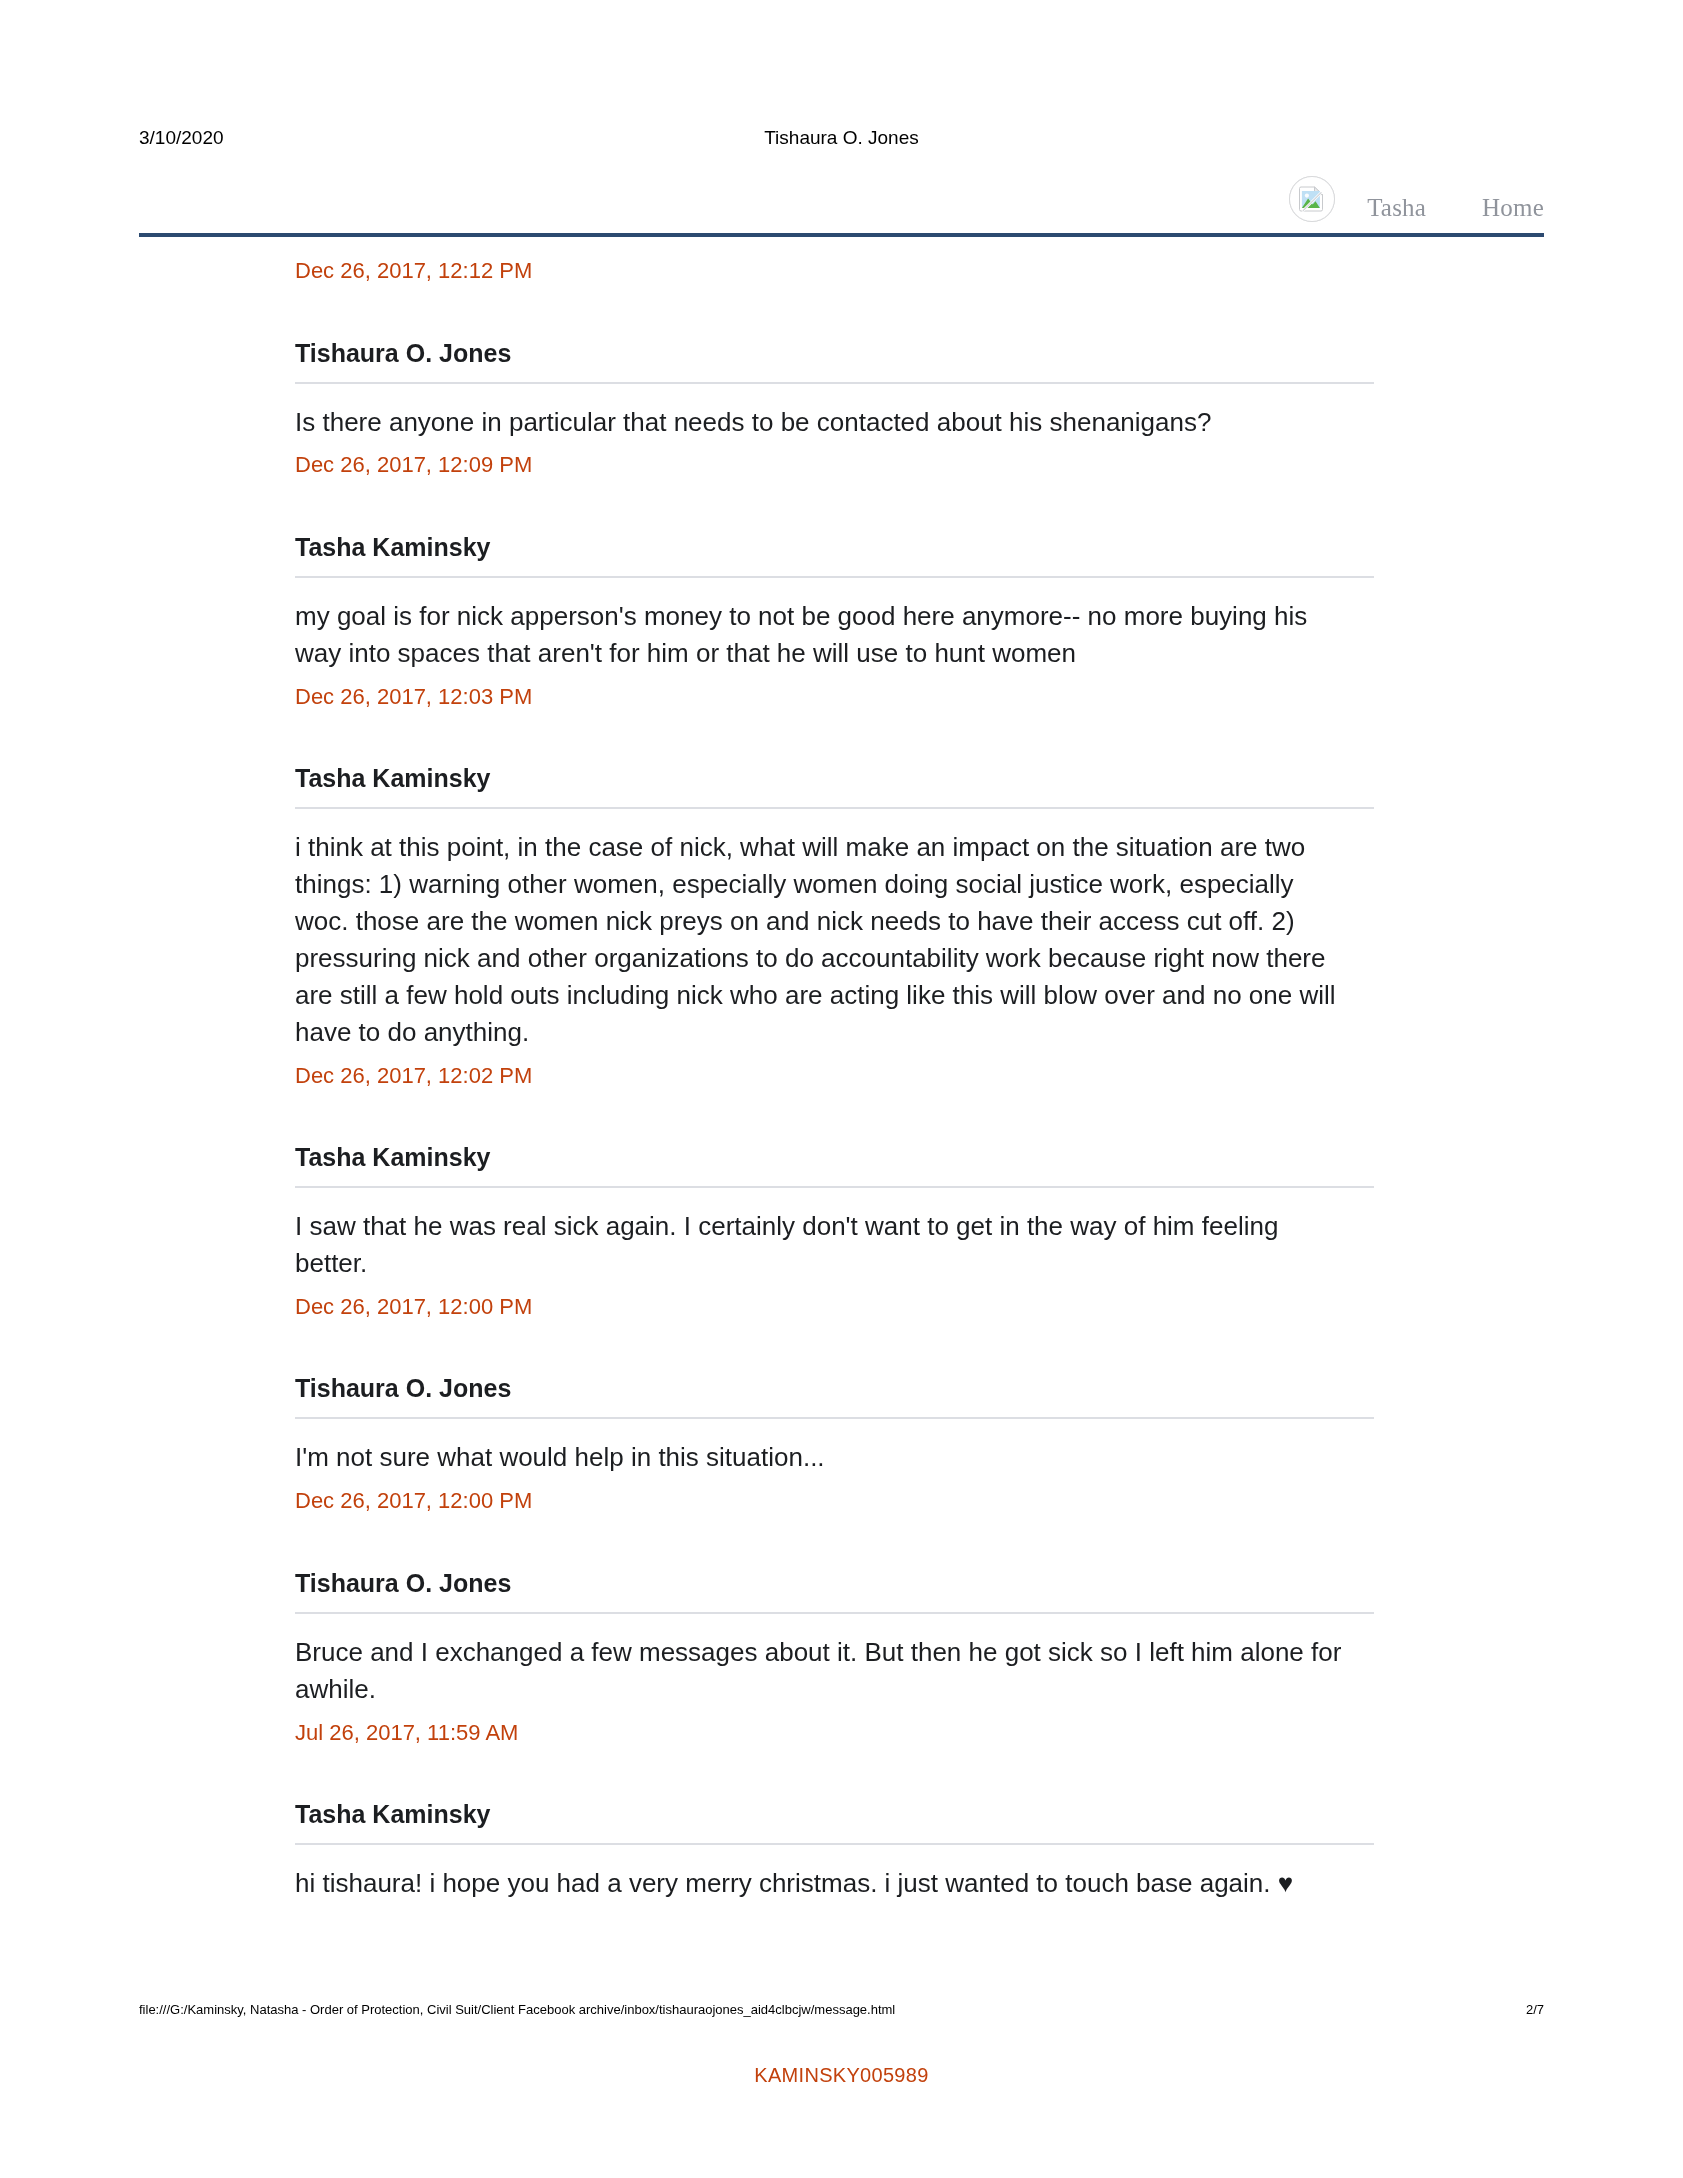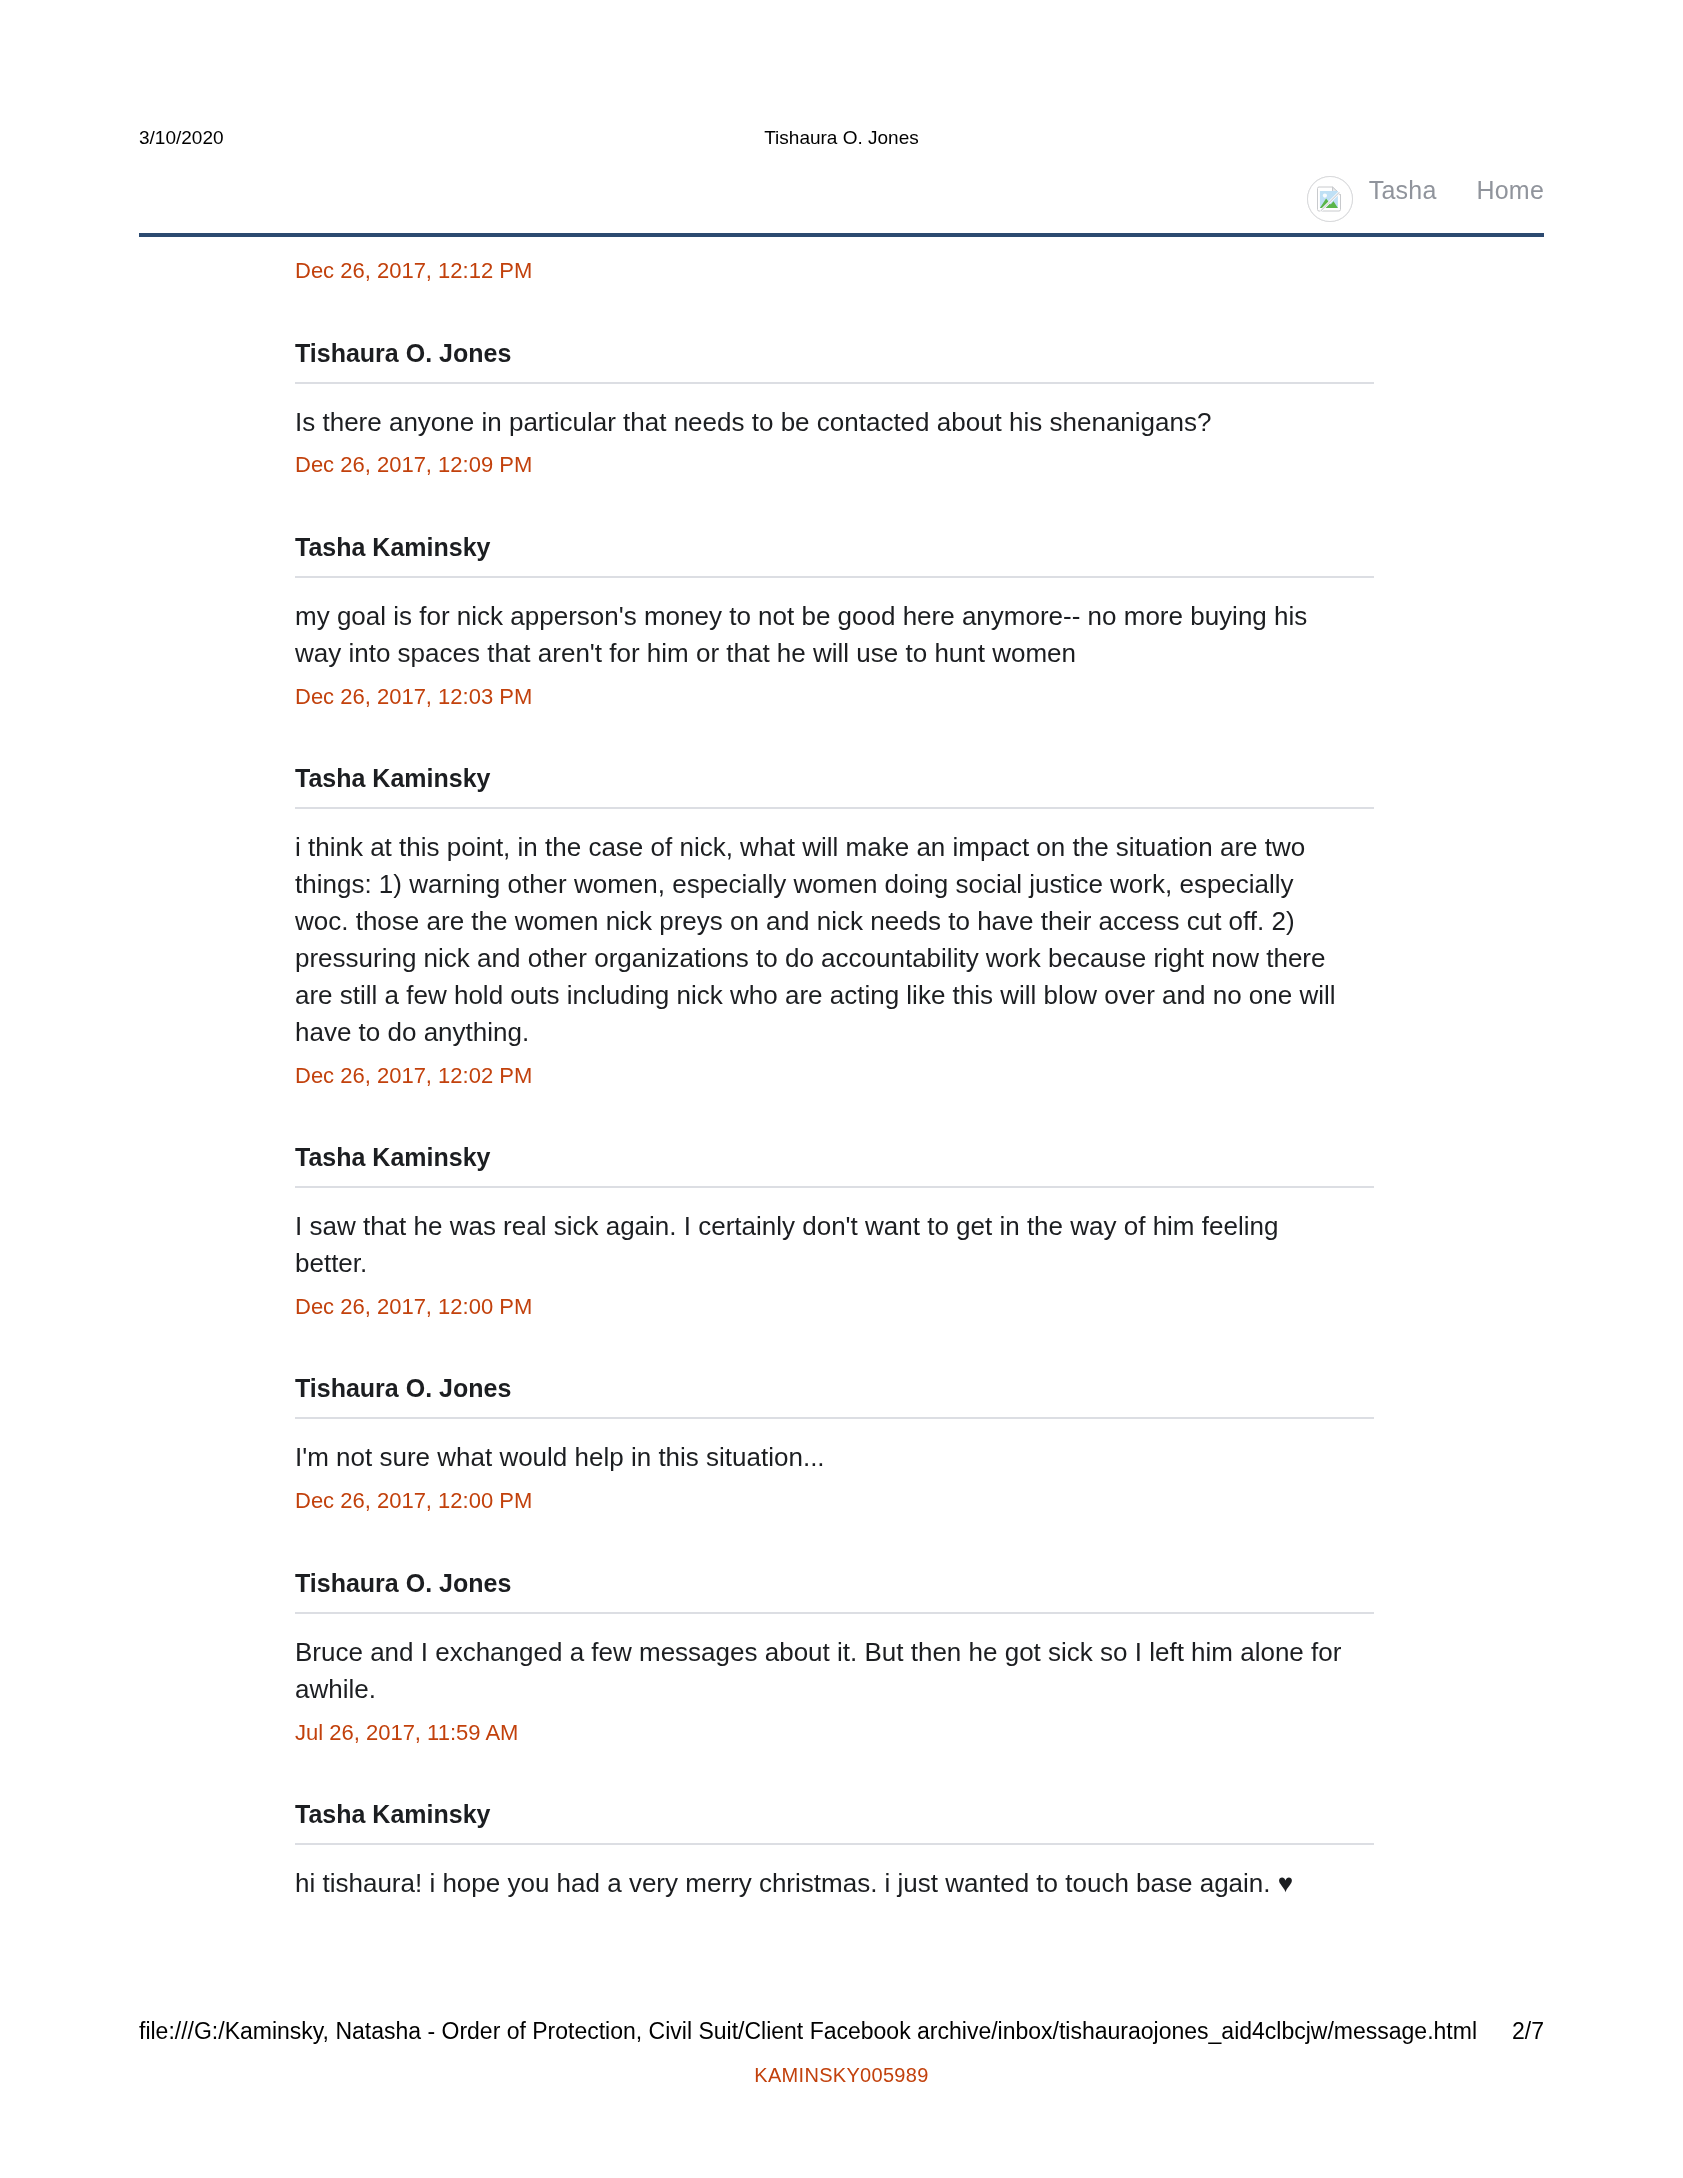--- a/index.html
+++ b/index.html
@@ -55,23 +55,24 @@
     right: 139px;
     height: 61px;
     border-bottom: 4px solid #2c4a70;
     box-sizing: border-box;
   }
   .fb-nav-inner {
     position: absolute;
     right: 0;
     top: 0;
     display: flex;
-    align-items: flex-start;
-    gap: 16px;
+    align-items: flex-end;
+    gap: 32px;
     height: 46px;
+    font-family: Liberation Serif, serif;
   }
   .avatar {
     width: 46px;
     height: 46px;
     border-radius: 50%;
     background: #ffffff;
     box-shadow: inset 0 0 0 1px #d9dadc;
     display: block;
     flex: 0 0 auto;
   }
@@ -124,23 +125,22 @@
     max-width: 1054px;
   }
 
   
   .print-footer {
     position: absolute;
     top: 2002px;
     left: 139px;
     right: 139px;
     height: 26px;
-    font-size: 23px;
+    font-size: 13px;
     color: #000000;
-    margin-top: 16px;
   }
   .print-footer .pf-path {
     position: absolute;
     left: 0;
     top: 0;
     white-space: nowrap;
   }
   .print-footer .pf-page {
     position: absolute;
     right: 0;

